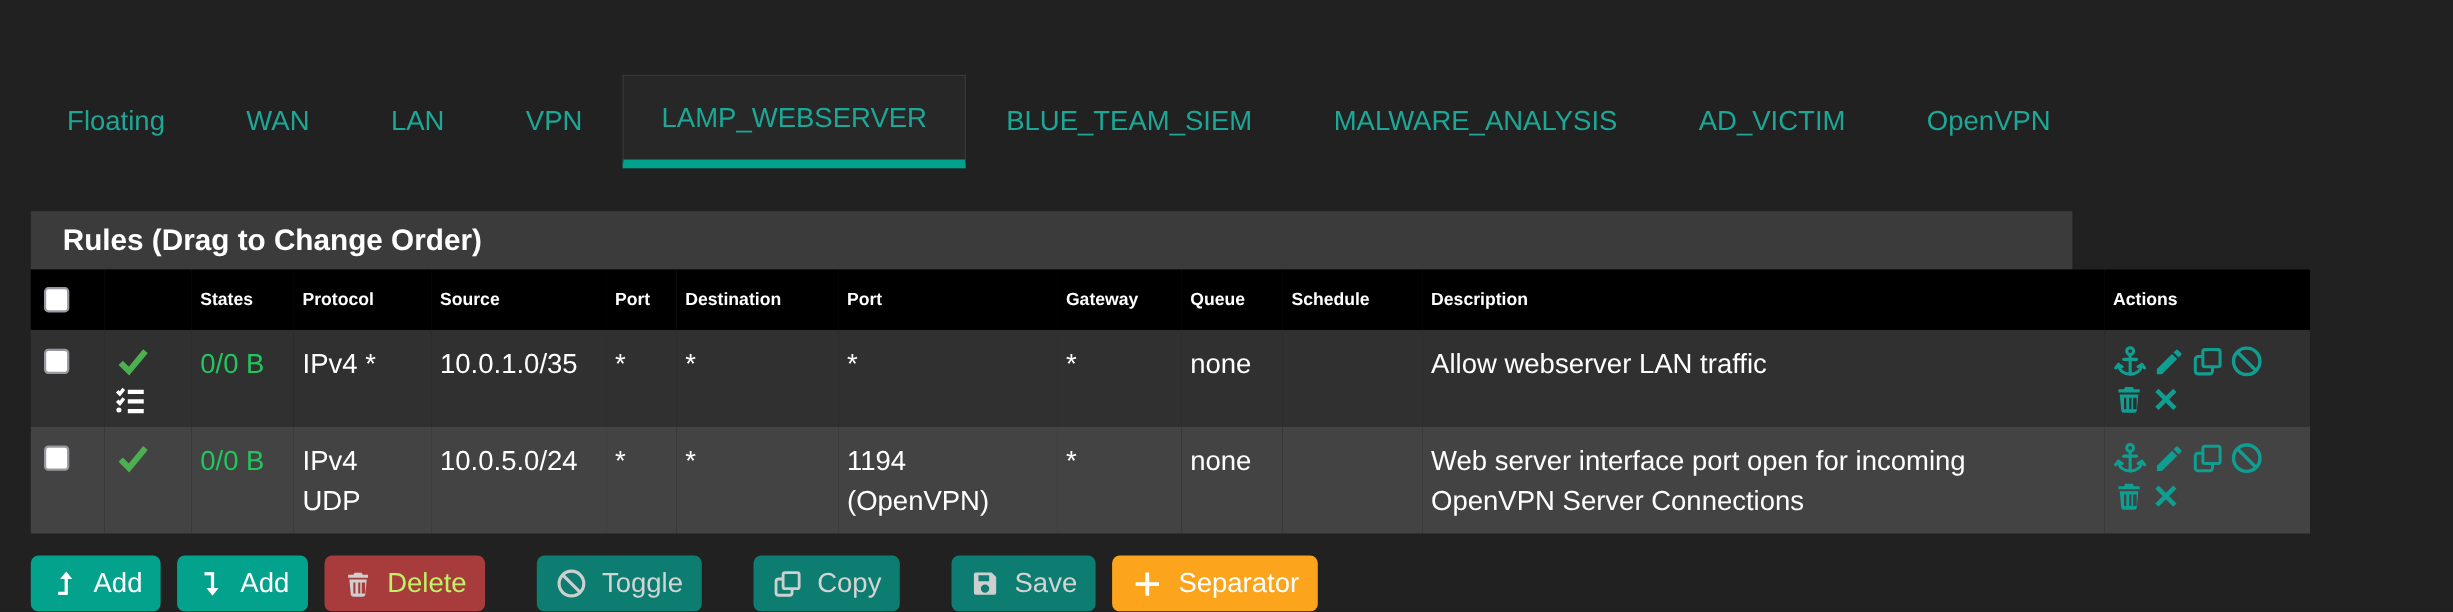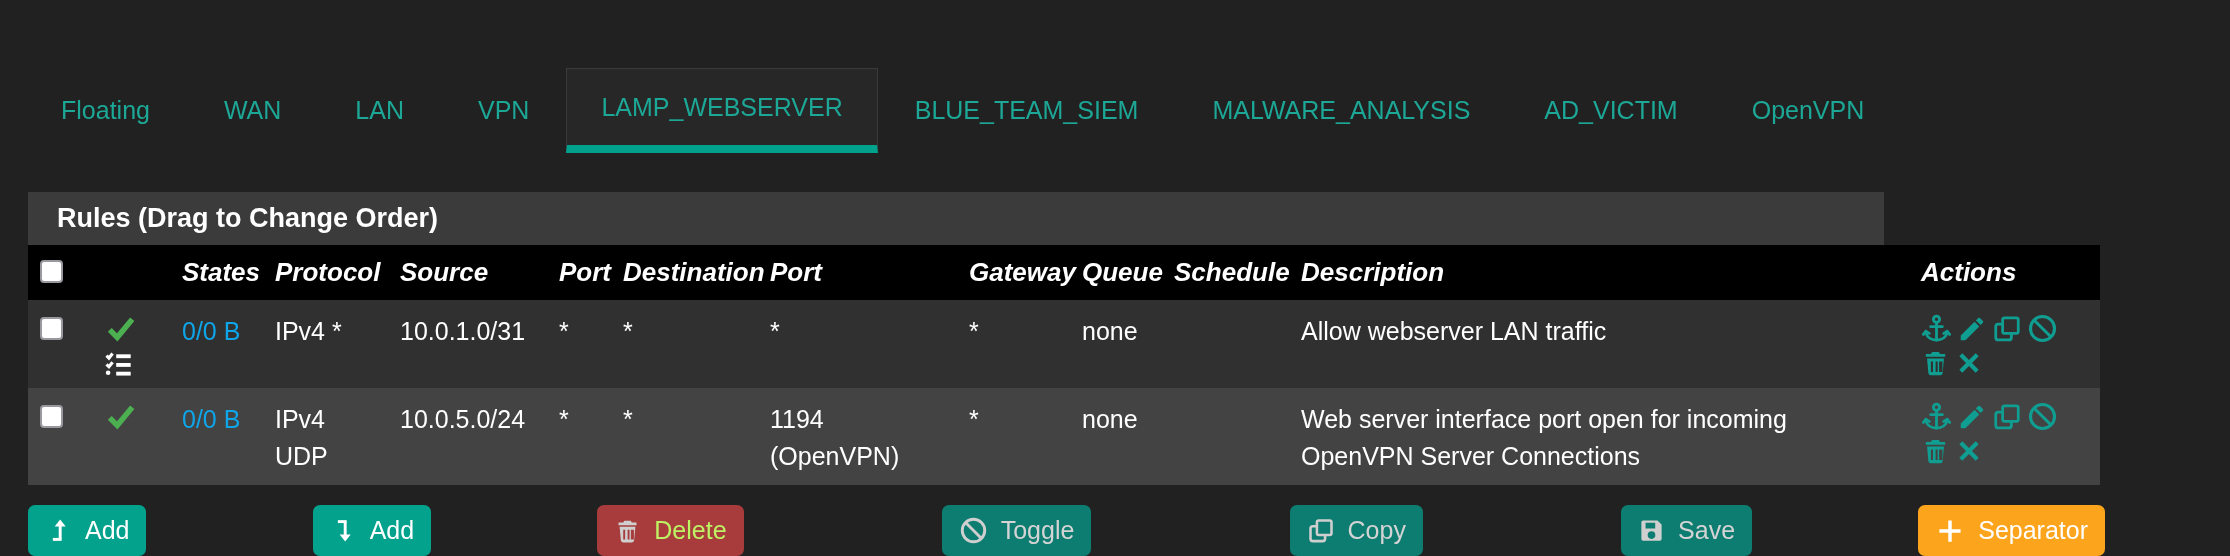--- a/index.html
+++ b/index.html
@@ -36,27 +36,26 @@
     background:#3b3b3b;
     color:#ffffff;
     font-weight:bold;
     font-size:27px;
     padding:11px 0 11px 29px;
   }
   table.rules { width:100%; border-collapse:collapse; table-layout:fixed; }
   thead th {
     background:#000;
     color:#fff;
-    font-size:26px;
+    font-size:16px;
     font-weight:bold;
     text-align:left;
     height:55px;
     padding:0 0 0 8px;
     vertical-align:middle;
-    font-style:italic;
   }
   thead th.cb-col { padding-left:12px; }
   tbody td {
     vertical-align:top;
     padding:13px 0 10px 8px;
     font-size:25px;
     line-height:37px;
   }
   tbody td.cb-cell { padding-left:12px; }
   tr.row-odd  { background:#303030; }
@@ -64,35 +63,35 @@
 
   .cb {
     display:inline-block;
     width:23px; height:23px;
     background:#ffffff;
     border:2px solid #98989f;
     border-radius:4px;
     margin-top:4px;
   }
 
-  .teal   { color:#0ea5e9; }
+  .teal   { color:#22c55e; }
   .green  { color:#4caf50; }
   .white-ic { color:#ffffff; }
   .act-teal { color:#0f9e91; }
 
   .icon { display:inline-flex; vertical-align:middle; }
   .status-stack { display:flex; flex-direction:column; gap:6px; align-items:flex-start; }
 
   .act-line { display:flex; gap:5px; align-items:center; }
   .act-line + .act-line { margin-top:4px; }
   .act-line .icon { cursor:pointer; }
 
   
   .toolbar {
-    display:flex; justify-content:space-between; gap:15px;
+    display:flex; justify-content:flex-start; gap:15px;
     margin:20px 125px 0 28px;
   }
   .btn {
     display:inline-flex; align-items:center; gap:13px;
     height:51px; padding:0 17px;
     border:none; border-radius:7px;
     font-family:"Liberation Sans", sans-serif;
     font-size:25px;
     cursor:pointer;
   }
@@ -179,21 +178,21 @@
                 </g>
               </svg>
             </span>
           </div>
         </td>
         <td class="teal">0/0 B</td>
         <td>
           <div>IPv4 *</div>
           <div></div>
         </td>
-        <td>10.0.1.0/31</td>
+        <td>10.0.1.0/35</td>
         <td>*</td>
         <td>*</td>
         <td>
           <div>*</div>
           <div></div>
         </td>
         <td>*</td>
         <td>none</td>
         <td></td>
         <td>

